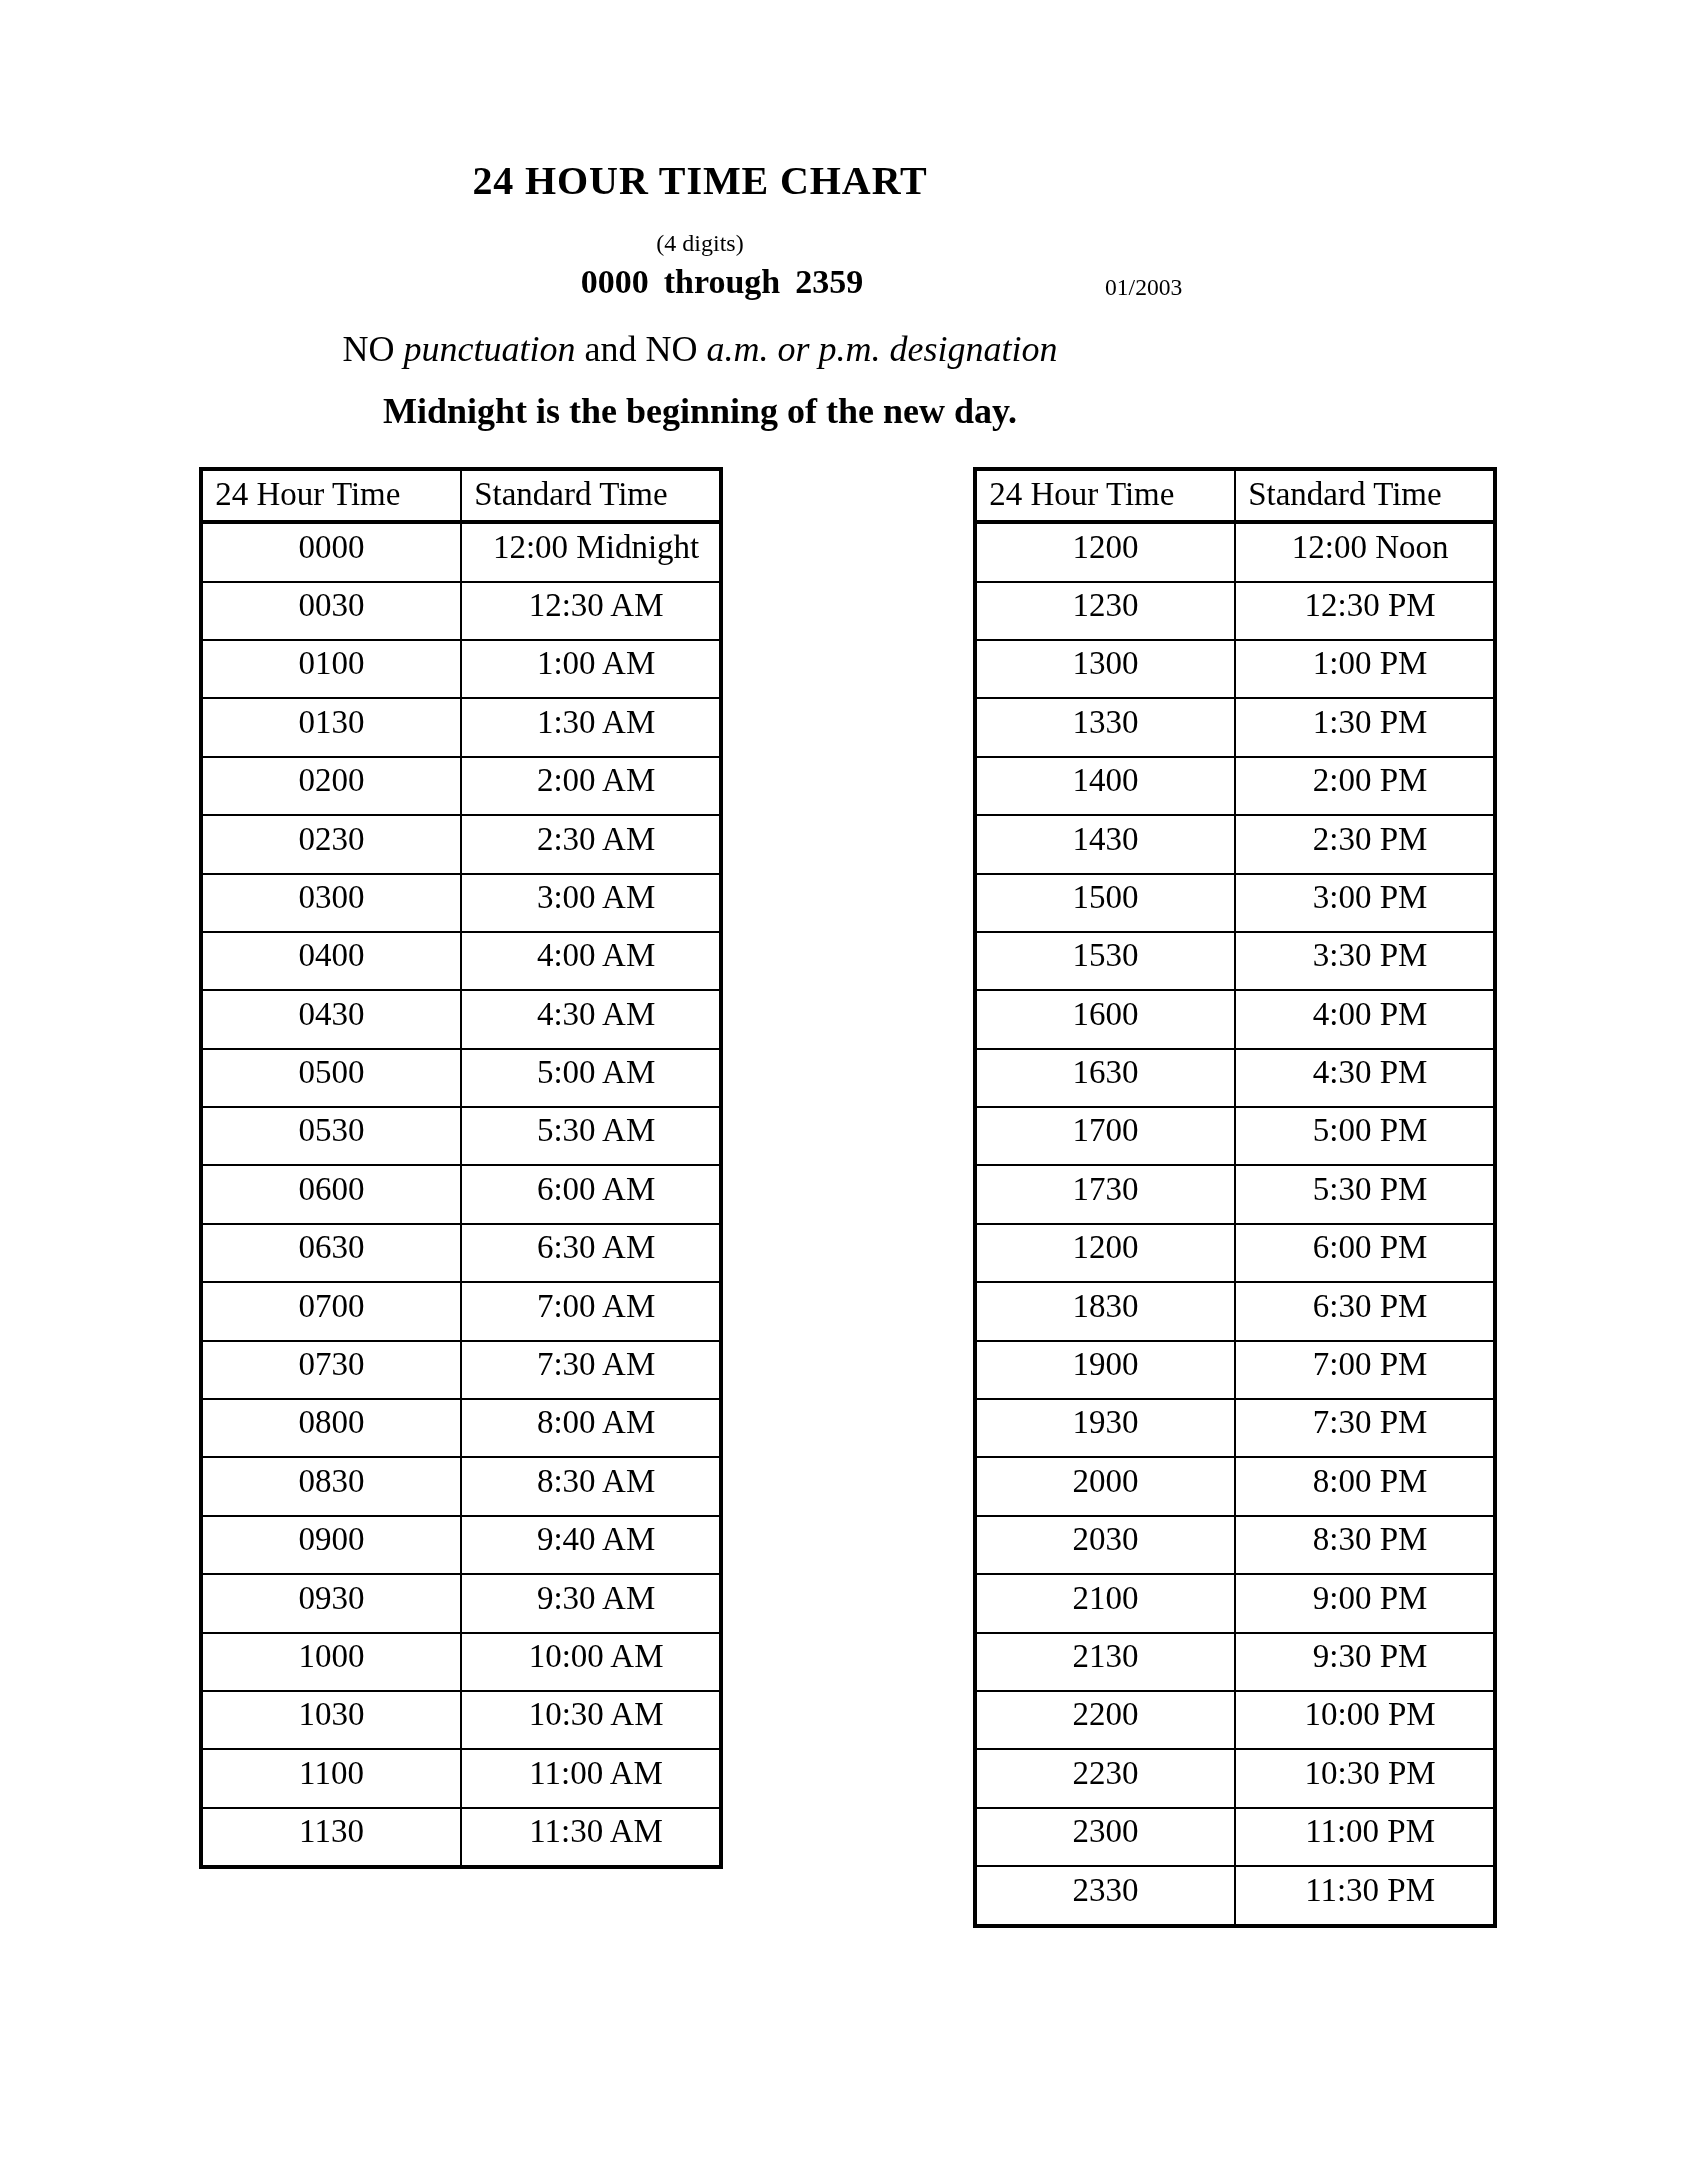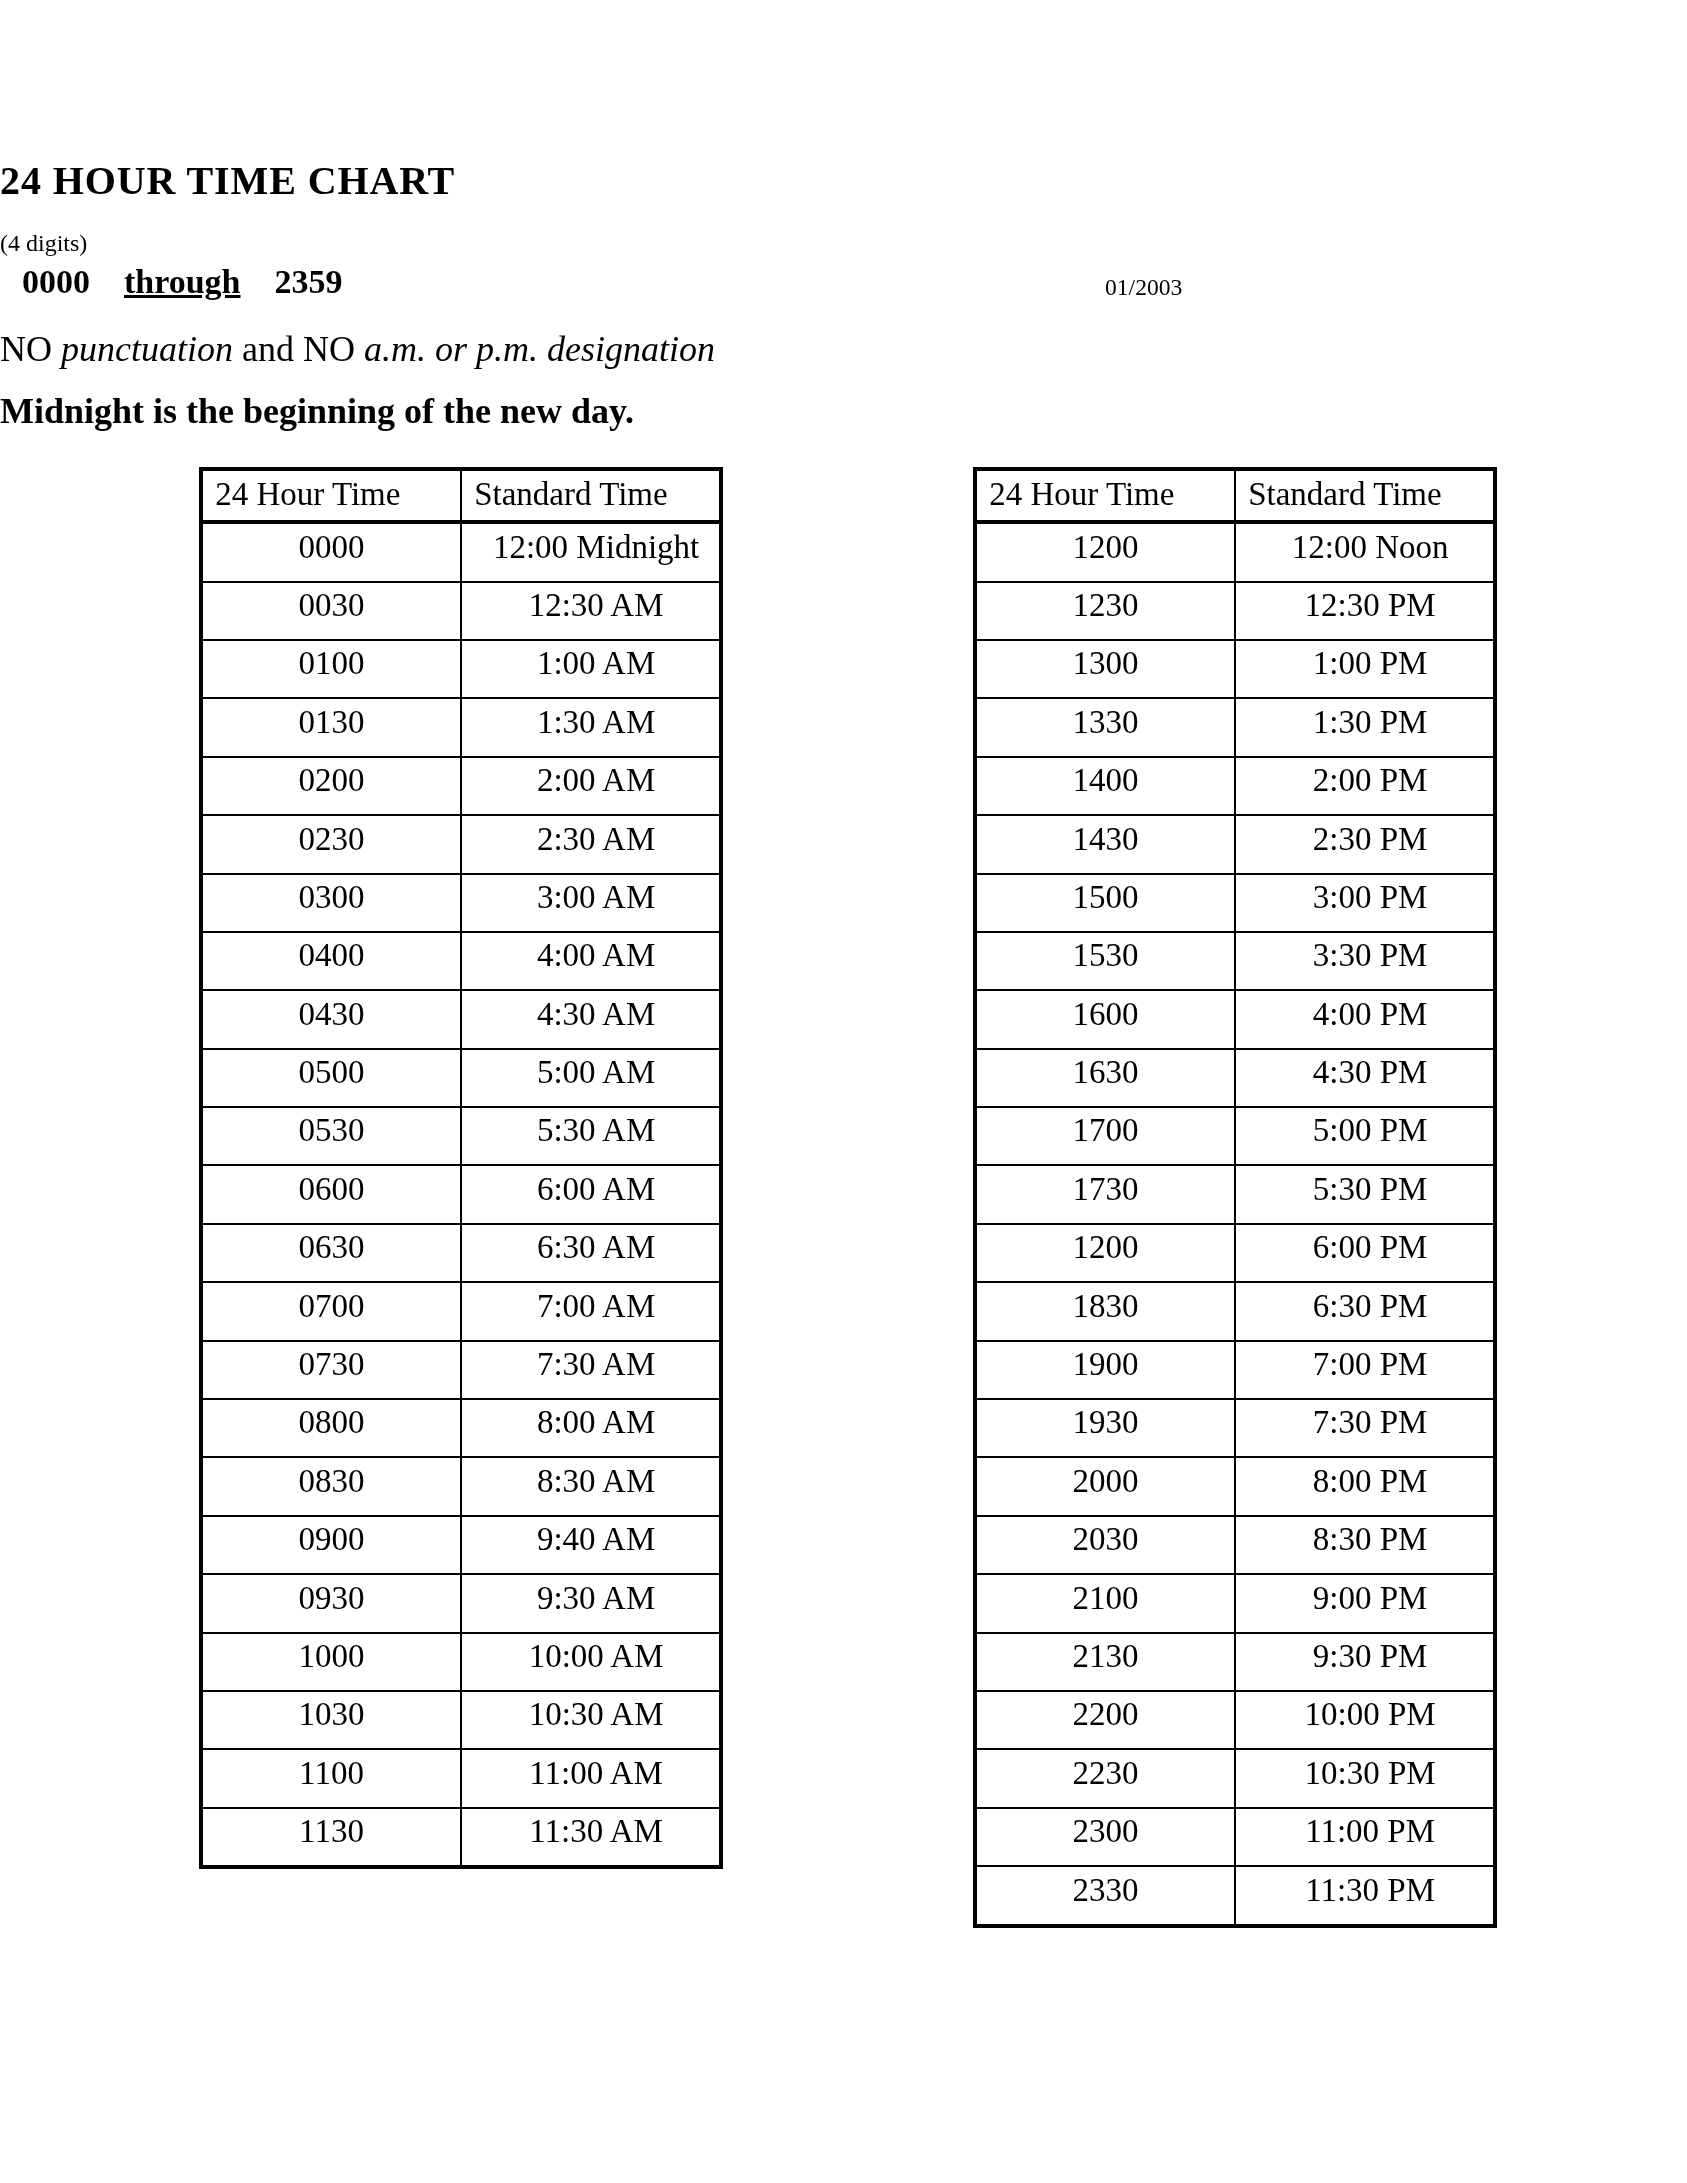--- a/index.html
+++ b/index.html
@@ -8,38 +8,39 @@
     height: 2184px;
     background: #ffffff;
     color: #000000;
     position: relative;
     font-family: "Liberation Serif", "DejaVu Serif", serif;
   }
   .cline {
     position: absolute;
     left: 0;
     width: 1400px;
+    text-align: center;
   }
   #title {
     top: 157px;
     font-size: 40px;
     font-weight: 700;
     letter-spacing: 0.9px;
   }
   #digitsNote {
     top: 230px;
     font-size: 24px;
   }
   #rangeLine {
     top: 263px;
     left: 22px;
     font-size: 34px;
     font-weight: 700;
   }
-  #rangeLine .mid { margin: 0 34px; text-decoration: underline; }
+  #rangeLine .mid { margin: 0 15px; }
   #revision {
     position: absolute;
     left: 1083px;
     top: 10.5px;
     font-size: 23.6px;
     font-weight: 400;
   }
   #noLine {
     top: 328px;
     font-size: 36px;

